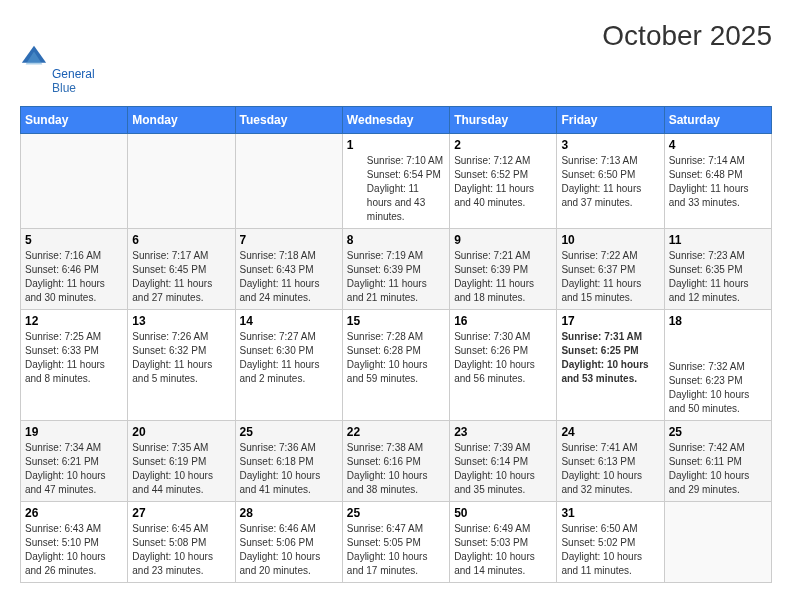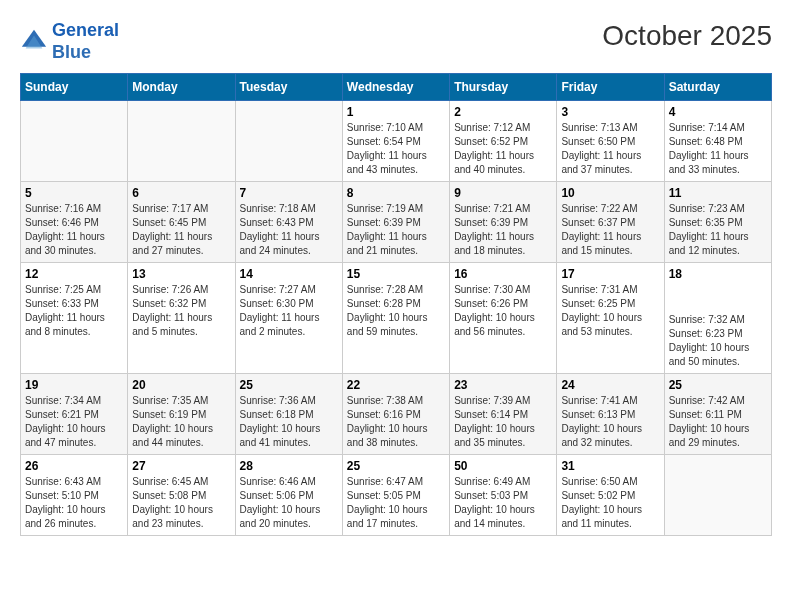--- a/index.html
+++ b/index.html
@@ -14,24 +14,25 @@
       display: flex;
       justify-content: space-between;
       align-items: flex-start;
       margin-bottom: 10px;
     }
     .logo {
       display: flex;
       align-items: center;
     }
     .logo-text {
-      font-size: 18px;
-      font-weight: bold;
+      font-size: 12px;
+      font-weight: normal;
       color: #333;
       line-height: 1.2;
+      margin-top: 47px;
     }
     .logo-text span {
       color: #1a5fb4;
     }
     .logo-icon {
       width: 28px;
       height: 28px;
       margin-right: 4px;
     }
     .title-block {
@@ -45,21 +46,21 @@
     .subtitle {
       font-size: 14px;
       color: #555;
     }
     table {
       width: 100%;
       border-collapse: collapse;
       font-size: 11px;
     }
     thead tr th {
-      background-color: #0369a1;
+      background-color: #3b82f6;
       color: #fff;
       padding: 6px 4px;
       text-align: left;
       font-size: 12px;
       font-weight: bold;
       border: 1px solid #2e6db4;
     }
     tbody tr td {
       border: 1px solid #ccc;
       vertical-align: top;
@@ -119,21 +120,21 @@
         <th>Saturday</th>
       </tr>
   </thead>
   <tbody>
   <tr>
         <td class="empty"></td>
         <td class="empty"></td>
         <td class="empty"></td>
         <td>
           <div class="day-num">1</div>
-          <div class="day-info" style="white-space: pre-line;">Sunrise: 7:10 AM
+          <div class="day-info" style="white-space: pre-line; margin-left: 20px;">Sunrise: 7:10 AM
 Sunset: 6:54 PM
 Daylight: 11 hours and 43 minutes.</div>
         </td>
         <td>
           <div class="day-num">2</div>
           <div class="day-info" style="white-space: pre-line;">Sunrise: 7:12 AM
 Sunset: 6:52 PM
 Daylight: 11 hours and 40 minutes.</div>
         </td>
         <td>
@@ -219,21 +220,21 @@
 Daylight: 10 hours and 59 minutes.</div>
         </td>
         <td>
           <div class="day-num">16</div>
           <div class="day-info" style="white-space: pre-line;">Sunrise: 7:30 AM
 Sunset: 6:26 PM
 Daylight: 10 hours and 56 minutes.</div>
         </td>
         <td>
           <div class="day-num">17</div>
-          <div class="day-info" style="white-space: pre-line;">Sunrise: 7:31 AM
+          <div class="day-info" style="white-space: pre-line; font-weight: bold;">Sunrise: 7:31 AM
 Sunset: 6:25 PM
 Daylight: 10 hours and 53 minutes.</div>
         </td>
         <td>
           <div class="day-num">18</div>
           <div class="day-info" style="white-space: pre-line; margin-top: 32px;">Sunrise: 7:32 AM
 Sunset: 6:23 PM
 Daylight: 10 hours and 50 minutes.</div>
         </td>
       </tr>

